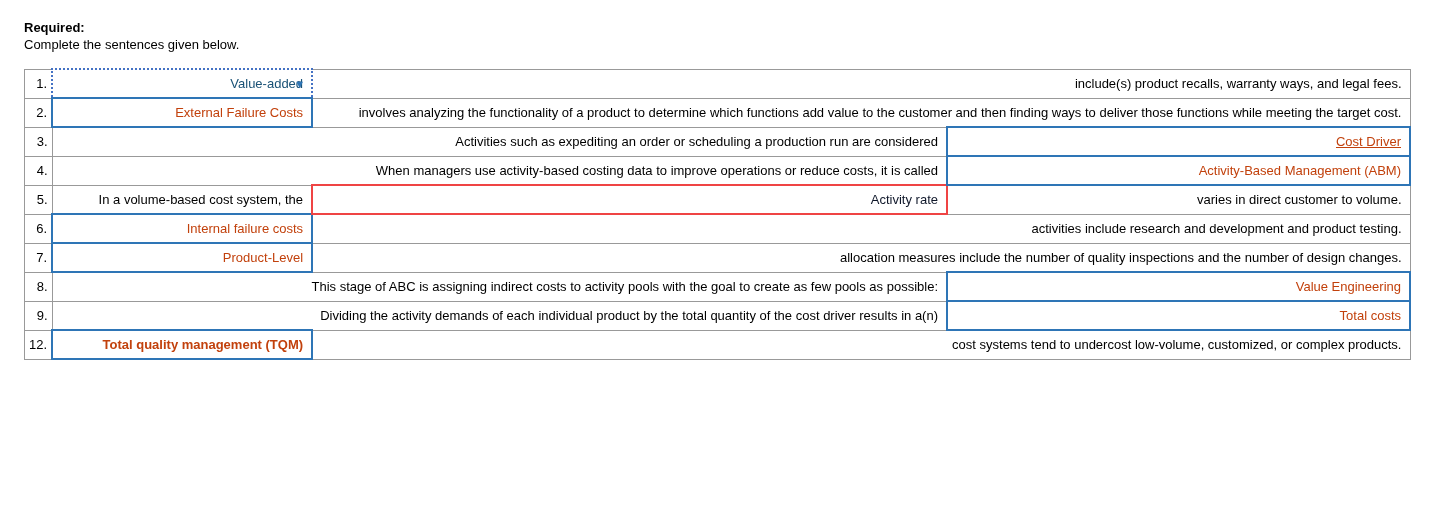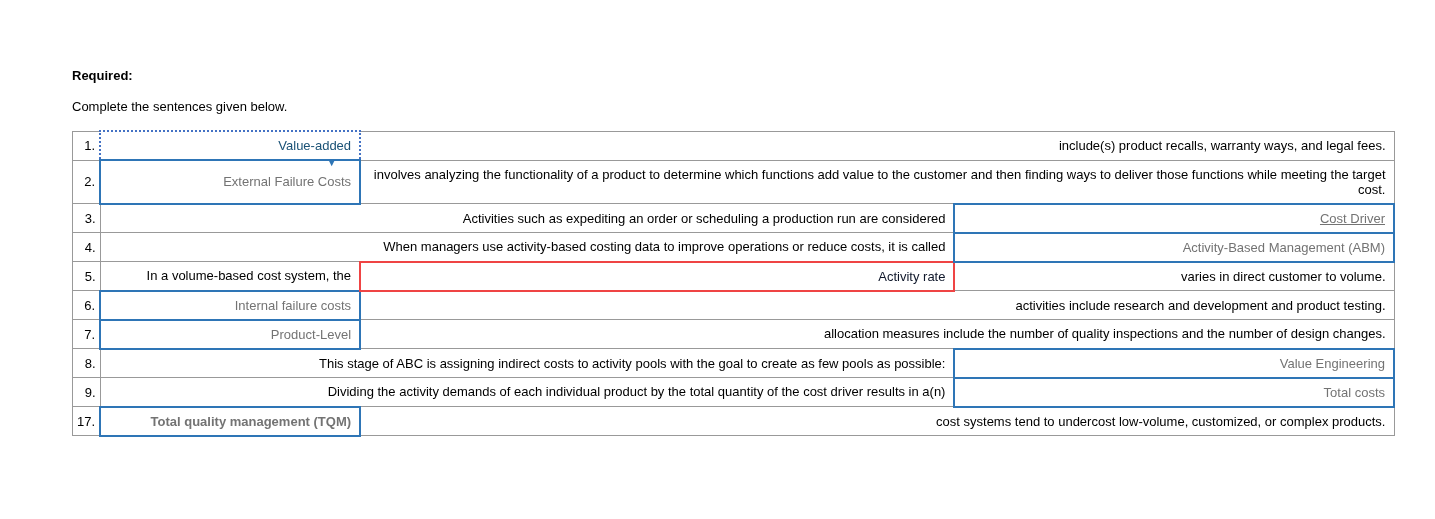--- a/index.html
+++ b/index.html
@@ -1,15 +1,15 @@
 <!DOCTYPE html>
 <html><head>
   <meta charset="utf-8">
   <style>
-    * { box-sizing: border-box; margin: 16px; padding: 0; }
+    * { box-sizing: border-box; margin: 0; padding: 0; }
     body {
       font-family: Arial, sans-serif;
       font-size: 13px;
       background: #fff;
       color: #000;
       padding: 20px 24px;
     }
     .header-required {
       font-weight: bold;
       margin-bottom: 2px;
@@ -39,21 +39,21 @@
     
     .dropdown-cell {
       border: 2px dotted #4472c4;
       color: #1a5276;
       min-width: 200px;
       position: relative;
     }
     
     .answer-cell {
       border: 2px solid #2e75b6;
-      color: #737373;
+      color: #c2410c;
       min-width: 200px;
       padding-left: 46px;
     }
     
     .inline-answer {
       border: 2px solid #ef4444;
       color: #0f172a;
       min-width: 180px;
     }
     .dropdown-arrow {
@@ -115,18 +115,18 @@
         <td class="num-cell">8.</td>
         <td colspan="2">This stage of ABC is assigning indirect costs to activity pools with the goal to create as few pools as possible:</td>
         <td class="answer-cell" style="min-width: 280px;">Value Engineering</td>
       </tr>
       <tr>
         <td class="num-cell">9.</td>
         <td colspan="2">Dividing the activity demands of each individual product by the total quantity of the cost driver results in a(n)</td>
         <td class="answer-cell" style="min-width: 280px;">Total costs</td>
       </tr>
       <tr>
-        <td class="num-cell">17.</td>
+        <td class="num-cell">12.</td>
         <td class="answer-cell" style="min-width: 260px; max-width: 260px; width: 260px; font-weight: bold;">Total quality management (TQM)</td>
         <td colspan="2">cost systems tend to undercost low-volume, customized, or complex products.</td>
       </tr>
     </tbody>
 </table>
 
 </body></html>

